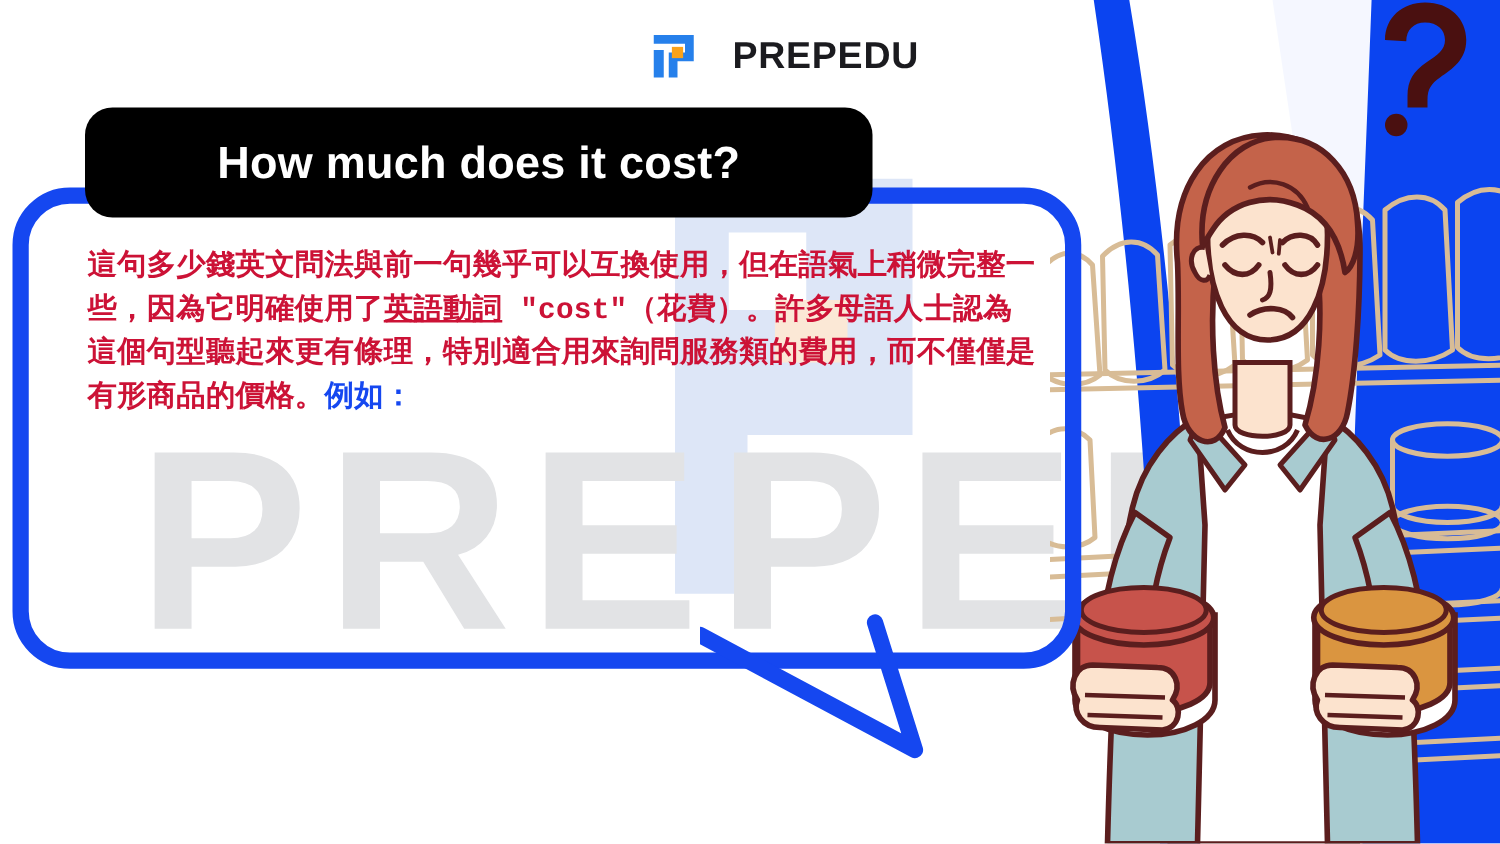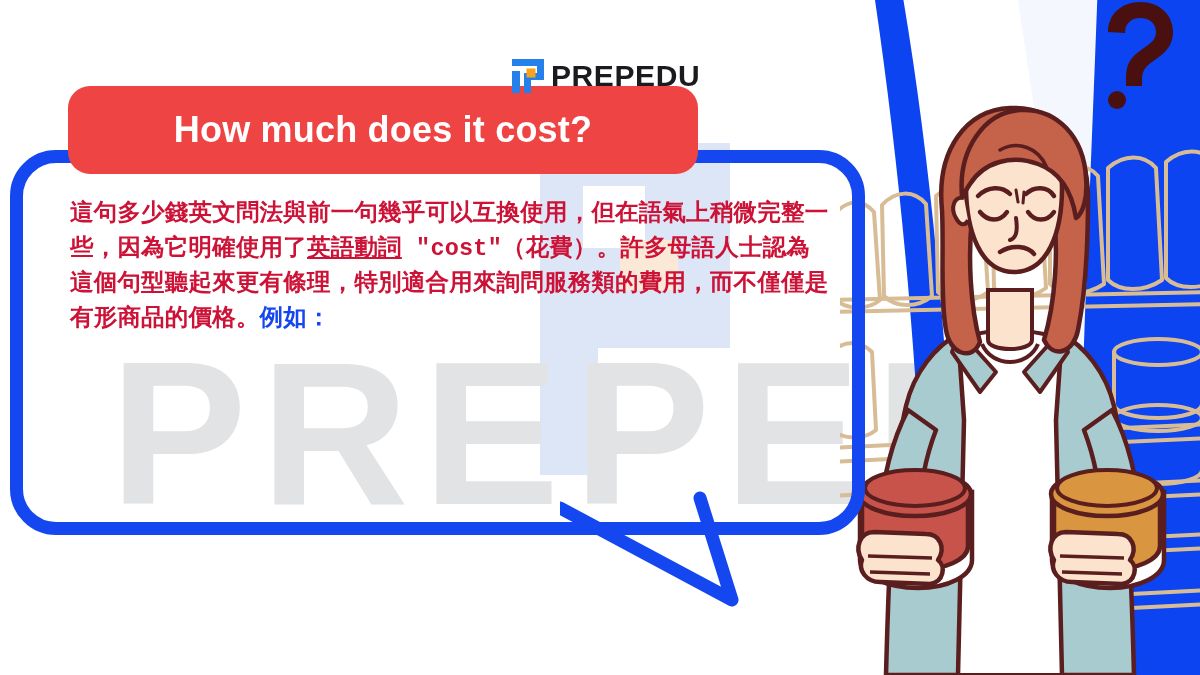--- a/index.html
+++ b/index.html
@@ -48,34 +48,34 @@
     border-radius:46px;
     background:transparent;
   }
 
   .tail { position:absolute; left:560px; top:490px; width:300px; height:130px; }
 
   
   .banner {
     position:absolute; left:68px; top:86px;
     width:630px; height:88px;
-    background:#ef4444;
+    background:#000000;
     border-radius:22px;
     display:flex; align-items:center; justify-content:center;
     z-index:6;
   }
   .banner-text {
     color:#ffffff; font-size:36px; font-weight:700;
     letter-spacing:0.2px; white-space:nowrap;
   }
 
   
   .logo-wrap {
-    position:absolute; left:509px; top:26px;
-    display:flex; align-items:center; gap:4px; z-index:8;margin-top:31px;
+    position:absolute; left:520px; top:26px;
+    display:flex; align-items:center; gap:28px; z-index:8;
   }
   .logo-mark { position:relative; width:38px; height:38px; }
   .logo-word {
     font-size:30px; font-weight:700; color:#1b1b1f;
     letter-spacing:0.6px; line-height:1;
   }
 
   
   .body-text {
     position:absolute; left:70px; top:196px;

